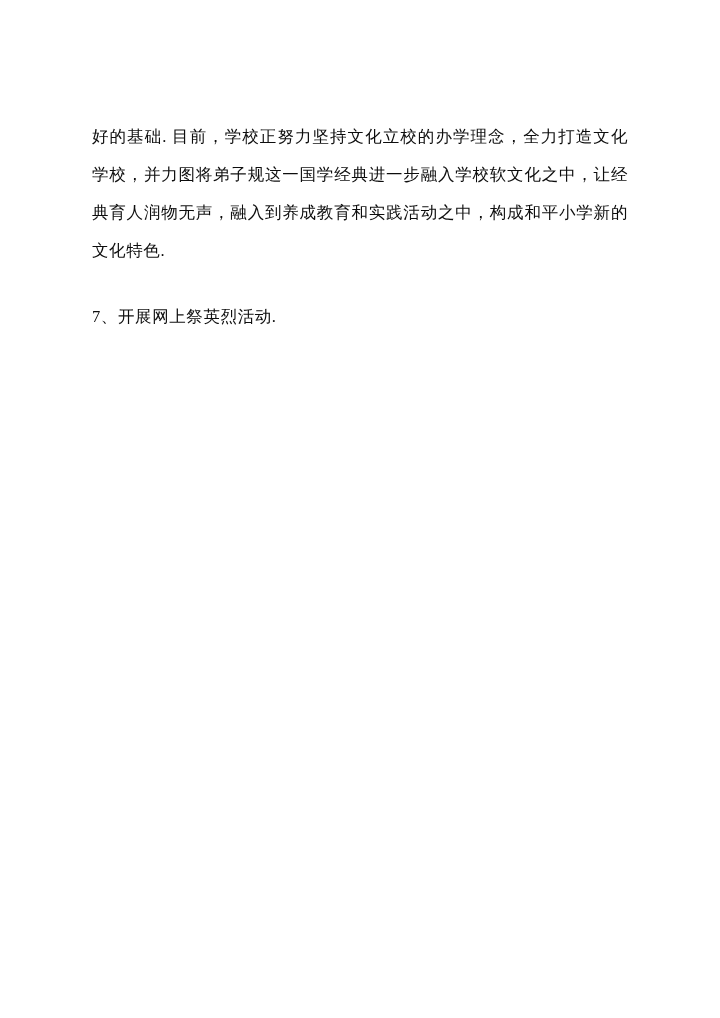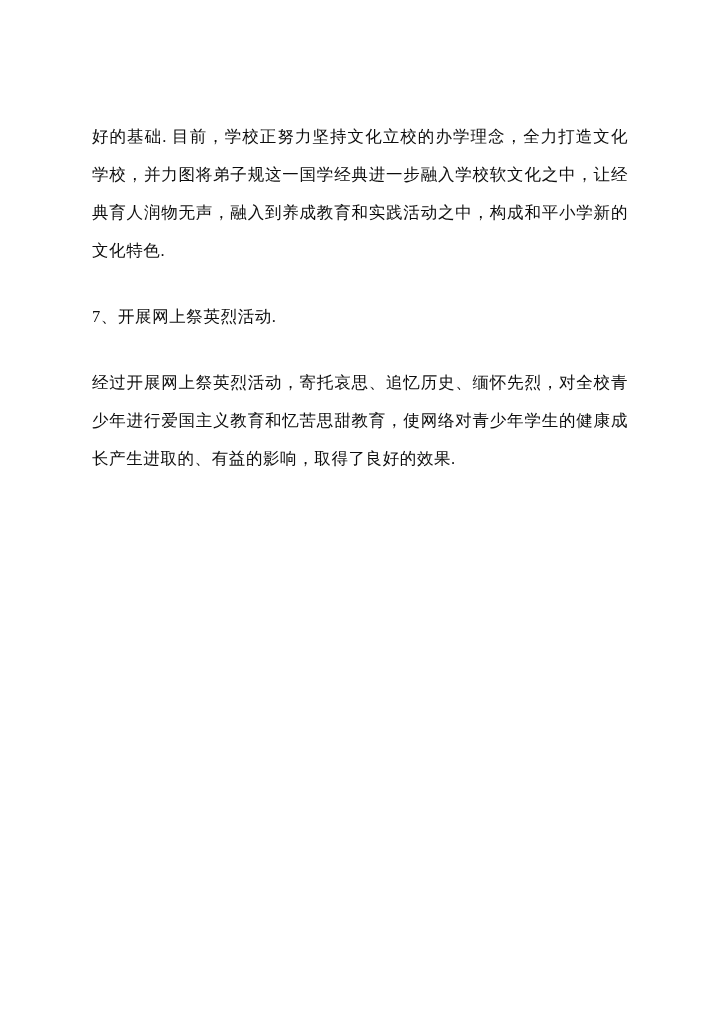--- a/index.html
+++ b/index.html
@@ -40,15 +40,14 @@
     margin-bottom: 0;
   }
 </style>
 </head>
 <body>
 
 <div class="page">
   <div class="doc-body">
     <p class="para">好的基础. 目前，学校正努力坚持文化立校的办学理念，全力打造文化学校，并力图将弟子规这一国学经典进一步融入学校软文化之中，让经典育人润物无声，融入到养成教育和实践活动之中，构成和平小学新的文化特色.</p>
     <p class="para">7、开展网上祭英烈活动.</p>
-    <p class="para">经过开展网上祭英烈活动，寄托哀思、追忆历史、缅怀先烈，对全校青少年进行爱国主义教育和忆苦思甜教育，使网络对青少年学生的健康成长产生进取的、有益的影响，取得了良好的效果.</p>
   </div>
 </div>
 
 </body></html>

